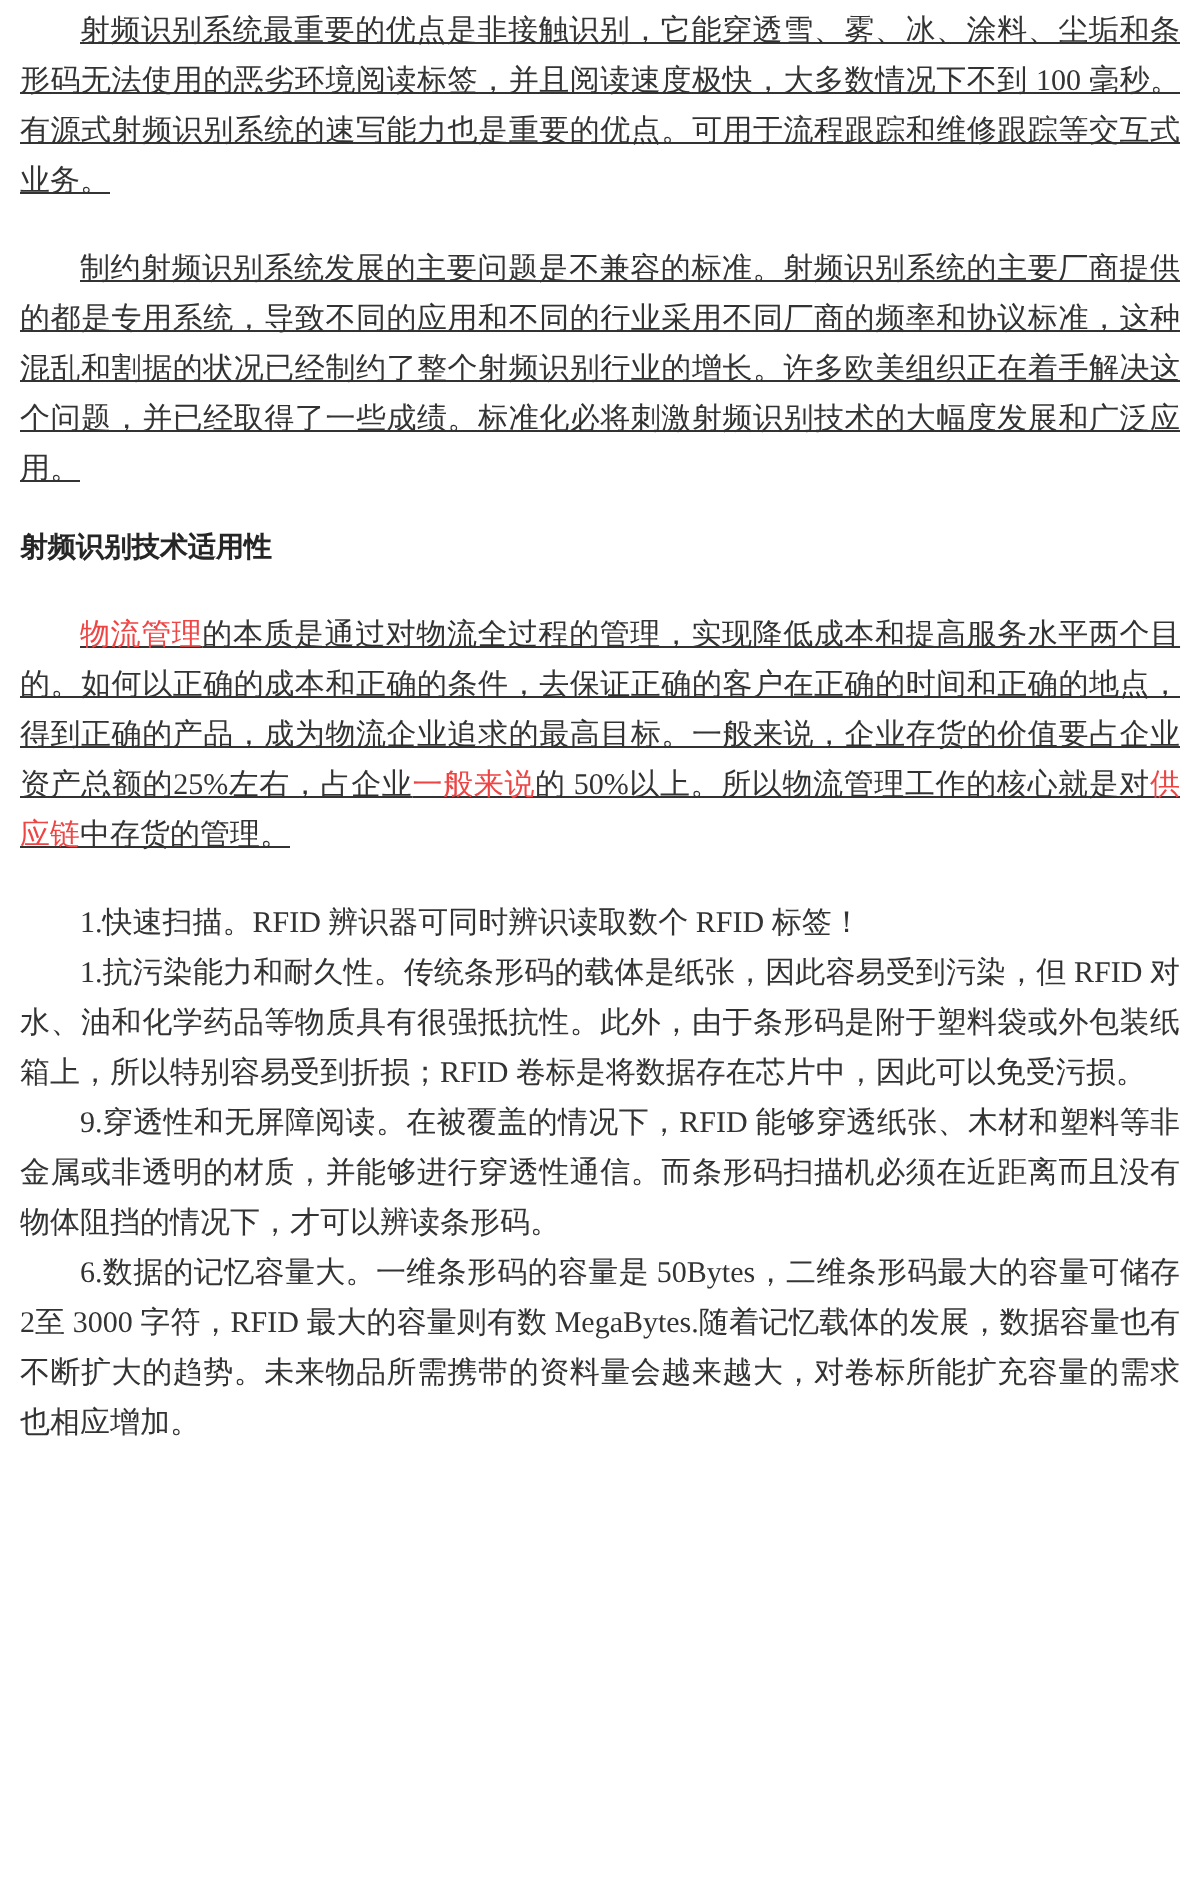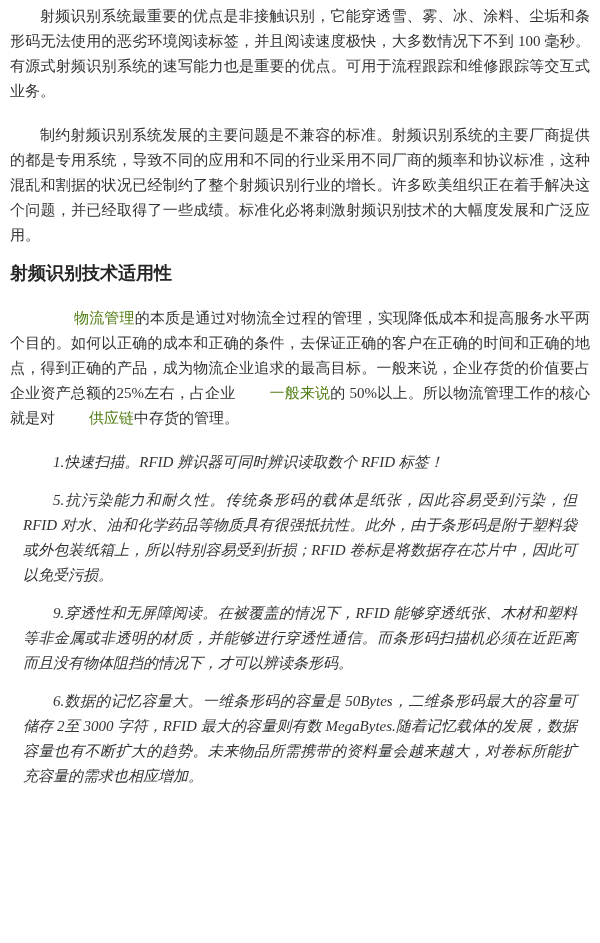--- a/index.html
+++ b/index.html
@@ -13,55 +13,54 @@
     font-size: 15px;
     line-height: 25px;
     text-align: justify;
   }
   .page {
     padding: 4px 10px 0 10px;
   }
   p.para {
     margin: 0 0 19px 0;
     text-indent: 2em;
+    text-decoration: underline;
   }
   p.item {
-    margin: 13px;
+    margin: 0;
     text-indent: 2em;
-    font-style: italic;
   }
   h3.heading {
     font-family: "Liberation Sans", "DejaVu Sans", sans-serif;
-    font-size: 18px;
+    font-size: 14px;
     line-height: 28px;
     font-weight: bold;
     color: #262626;
     margin: -8px 0 19px 0;
     text-indent: 0;
   }
   a.link {
-    color: #4d7c0f;
+    color: #ef4444;
     text-decoration: none;
     cursor: pointer;
-    margin-left: 34px;
   }
 </style>
 </head>
 <body>
 
 <div class="page">
 
   <p class="para">射频识别系统最重要的优点是非接触识别，它能穿透雪、雾、冰、涂料、尘垢和条形码无法使用的恶劣环境阅读标签，并且阅读速度极快，大多数情况下不到 100 毫秒。有源式射频识别系统的速写能力也是重要的优点。可用于流程跟踪和维修跟踪等交互式业务。</p>
 
   <p class="para">制约射频识别系统发展的主要问题是不兼容的标准。射频识别系统的主要厂商提供的都是专用系统，导致不同的应用和不同的行业采用不同厂商的频率和协议标准，这种混乱和割据的状况已经制约了整个射频识别行业的增长。许多欧美组织正在着手解决这个问题，并已经取得了一些成绩。标准化必将刺激射频识别技术的大幅度发展和广泛应用。</p>
 
   <h3 class="heading">射频识别技术适用性</h3>
 
   <p class="para"><a class="link">物流管理</a><span>的本质是通过对物流全过程的管理，实现降低成本和提高服务水平两个目的。如何以正确的成本和正确的条件，去保证正确的客户在正确的时间和正确的地点，得到正确的产品，成为物流企业追求的最高目标。一般来说，企业存货的价值要占企业资产总额的25%左右，占企业</span><a class="link">一般来说</a><span>的 50%以上。所以物流管理工作的核心就是对</span><a class="link">供应链</a><span>中存货的管理。</span></p>
 
 
 
   <p class="item">1.快速扫描。RFID 辨识器可同时辨识读取数个 RFID 标签！</p>
-  <p class="item">5.抗污染能力和耐久性。传统条形码的载体是纸张，因此容易受到污染，但 RFID 对水、油和化学药品等物质具有很强抵抗性。此外，由于条形码是附于塑料袋或外包装纸箱上，所以特别容易受到折损；RFID 卷标是将数据存在芯片中，因此可以免受污损。</p>
+  <p class="item">1.抗污染能力和耐久性。传统条形码的载体是纸张，因此容易受到污染，但 RFID 对水、油和化学药品等物质具有很强抵抗性。此外，由于条形码是附于塑料袋或外包装纸箱上，所以特别容易受到折损；RFID 卷标是将数据存在芯片中，因此可以免受污损。</p>
   <p class="item">9.穿透性和无屏障阅读。在被覆盖的情况下，RFID 能够穿透纸张、木材和塑料等非金属或非透明的材质，并能够进行穿透性通信。而条形码扫描机必须在近距离而且没有物体阻挡的情况下，才可以辨读条形码。</p>
   <p class="item">6.数据的记忆容量大。一维条形码的容量是 50Bytes，二维条形码最大的容量可储存 2至 3000 字符，RFID 最大的容量则有数 MegaBytes.随着记忆载体的发展，数据容量也有不断扩大的趋势。未来物品所需携带的资料量会越来越大，对卷标所能扩充容量的需求也相应增加。</p>
 
 </div>
 
 </body></html>

